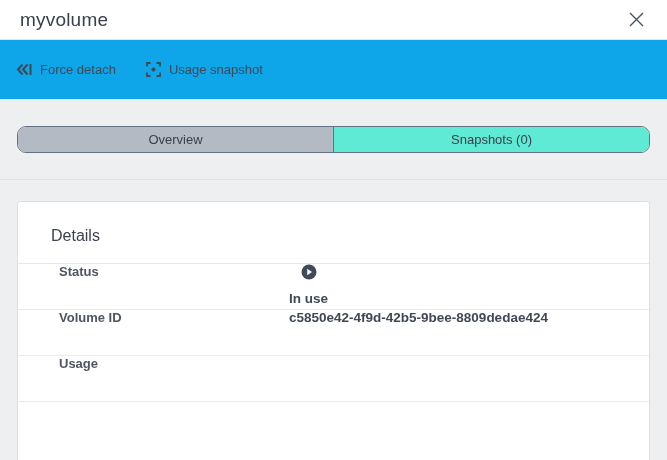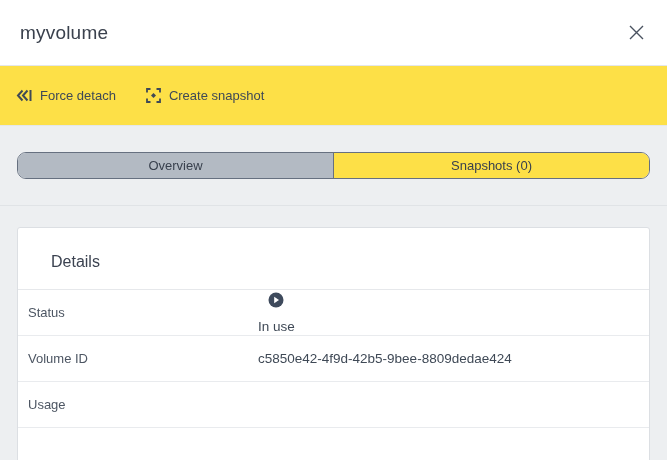--- a/index.html
+++ b/index.html
@@ -7,21 +7,21 @@
   body {
     font-family: "Liberation Sans", sans-serif;
     background: #edeff1;
     color: #3f4956;
     overflow: hidden;
     position: relative;
   }
 
   
   .header {
-    height: 66px;
+    height: 40px;
     background: #ffffff;
     border-bottom: 1px solid #e4e7e9;
     display: flex;
     align-items: center;
     justify-content: space-between;
     padding: 0 20px;
   }
   .panel-title {
     font-size: 19px;
     color: #3a414d;
@@ -31,21 +31,21 @@
     background: none;
     border: none;
     cursor: pointer;
     padding: 2px;
     line-height: 0;
   }
 
   
   .toolbar {
     height: 60px;
-    background: #fde047;
+    background: #0ea5e9;
     border-bottom: 1px solid #e4e7e9;
     display: flex;
     align-items: center;
     padding: 0 16px;
     gap: 30px;
   }
   .tool-btn {
     display: flex;
     align-items: center;
     gap: 8px;
@@ -70,21 +70,21 @@
     background: #f8f9f9;
   }
   .tab {
     flex: 1;
     display: flex;
     align-items: center;
     justify-content: center;
     font-size: 13px;
     color: #39414e;
     cursor: pointer;
-    background: #fde047;
+    background: #5eead4;
   }
   .tab.selected { background: #b3bac3; }
   .tab + .tab { border-left: 1px solid #667080; }
 
   .section-divider {
     height: 1px;
     background: #e0e3e6;
     margin: 26px -17px 0 -17px;
   }
 
@@ -97,24 +97,25 @@
     height: 300px; 
   }
   .card-heading {
     font-size: 16px;
     font-weight: normal;
     color: #3b4250;
     padding: 25px 25px 18px 33px;
   }
   .detail-row {
     display: flex;
-    align-items: center;
+    align-items: flex-start;
     height: 46px;
-    padding: 0 10px;
+    padding: 0 41px;
     border-top: 1px solid #e9ebee;
+    font-weight: bold;
   }
   .detail-row:first-of-type { border-top-color: #e6e8eb; }
   .row-label {
     width: 230px;
     flex: 0 0 230px;
     font-size: 13px;
     color: #4d5663;
   }
   .row-value {
     font-size: 13.5px;
@@ -160,21 +161,21 @@
   <button class="tool-btn">
     <span>
       <svg width="15" height="15" viewBox="0 0 15 15">
         <path d="M1 4.5 V1 H4.5" stroke="#3f4956" stroke-width="1.8" fill="none"></path>
         <path d="M10.5 1 H14 V4.5" stroke="#3f4956" stroke-width="1.8" fill="none"></path>
         <path d="M14 10.5 V14 H10.5" stroke="#3f4956" stroke-width="1.8" fill="none"></path>
         <path d="M4.5 14 H1 V10.5" stroke="#3f4956" stroke-width="1.8" fill="none"></path>
         <path d="M7.5 5 L10 7.5 L7.5 10 L5 7.5 Z" fill="#3f4956"></path>
       </svg>
     </span>
-    <span>Create snapshot</span>
+    <span>Usage snapshot</span>
   </button>
 </div>
 
 <div class="content">
 
   <div class="tabbar">
     <div class="tab selected">
       <span>Overview</span>
     </div>
     <div class="tab">

